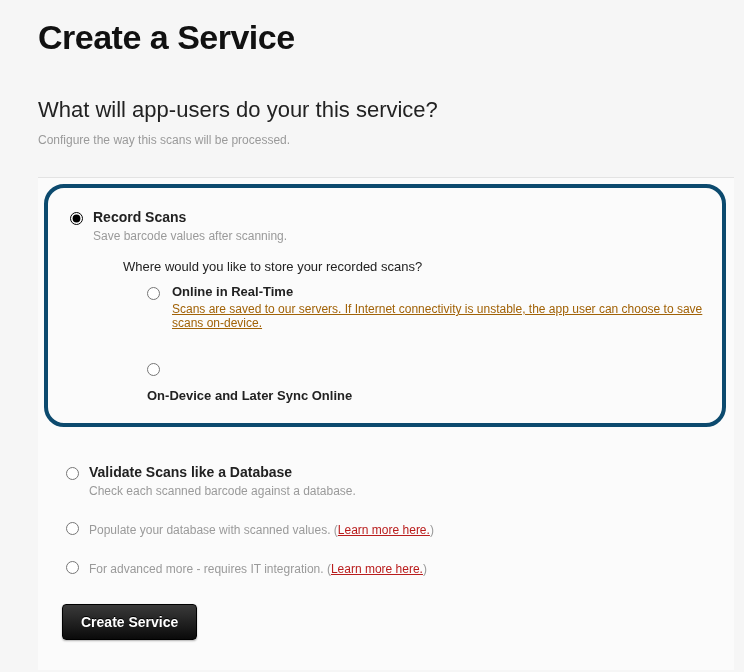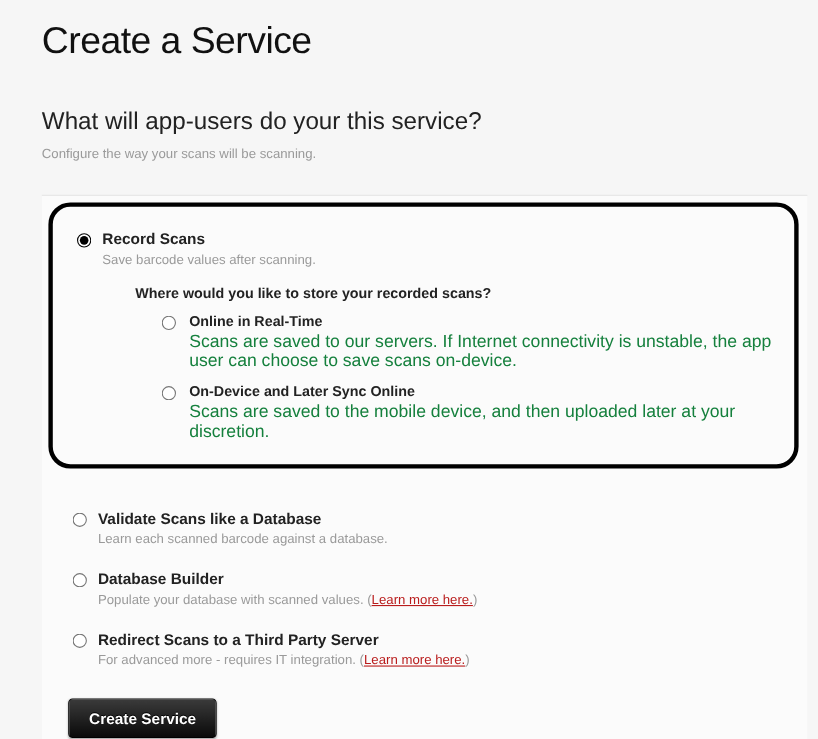--- a/index.html
+++ b/index.html
@@ -12,21 +12,21 @@
   }
   .container {
     padding: 0 0 0 0;
     background: #f6f6f6;
     width: 744px;
     height: 672px;
     position: relative;
   }
   .page-title {
     font-size: 34px;
-    font-weight: normal;
+    font-weight: bold;
     color: #111;
     padding: 18px 0 0 38px;
     letter-spacing: -0.5px;
   }
   .subheading {
     font-size: 22px;
     font-weight: normal;
     color: #222;
     padding: 40px 0 0 38px;
   }
@@ -35,21 +35,21 @@
     color: #9a9a9a;
     padding: 10px 0 0 38px;
   }
   .panel {
     margin: 30px 10px 0 38px;
     background: #fbfbfb;
     border-top: 1px solid #e3e3e3;
     padding: 0 0 30px 0;
   }
   .highlight-box {
-    border: 4px solid #000000;
+    border: 4px solid #0c4a6e;
     border-radius: 20px;
     margin: 6px 8px 8px 6px;
     padding: 16px 1px 20px 22px;
   }
   .option-row {
     display: flex;
     align-items: flex-start;
     gap: 10px;
     padding: 5px 0 0 0;
   }
@@ -71,43 +71,44 @@
     margin-top: 2px;
     line-height: 1.5;
   }
   .option-desc a, .learn-link {
     color: #b91c1c;
     text-decoration: underline;
     cursor: pointer;
   }
   .sub-question {
     font-size: 13px;
-    font-weight: bold;
+    font-weight: normal;
     color: #222;
     margin: 14px 0 10px 30px;
   }
   .suboption {
     margin-left: 54px;
     margin-top: 6px;
     display: flex;
     align-items: flex-start;
     gap: 12px;
   }
   .suboption input[type=radio] {
     margin-top: 3px;
   }
   .sub-label {
     font-size: 13px;
     font-weight: bold;
     color: #222;
   }
   .sub-desc {
-    font-size: 16px;
-    color: #15803d;
+    font-size: 12px;
+    color: #a16207;
     margin-top: 3px;
+    text-decoration: underline;
   }
   .lower-options {
     padding: 10px 18px 0 28px;
   }
   .lower-options .option-row {
     margin-top: 14px;
   }
   .create-btn {
     display: inline-block;
     margin: 26px 0 0 24px;
@@ -122,73 +123,70 @@
     text-shadow: 0 -1px 0 #000;
     box-shadow: 0 1px 2px rgba(0,0,0,0.3);
   }
 </style>
 </head>
 <body>
 
 <div class="container">
   <h1 class="page-title">Create a Service</h1>
   <div class="subheading">What will app-users do your this service?</div>
-  <div class="subnote">Configure the way your scans will be scanning.</div>
+  <div class="subnote">Configure the way this scans will be processed.</div>
 
   <div class="panel">
 
     <div class="highlight-box">
       <div class="option-row">
         <input type="radio" name="mainopt" checked="" style="">
         <div class="option-text">
           <div class="option-label">Record Scans</div>
           <div class="option-desc">Save barcode values after scanning.</div>
           <div class="sub-question">Where would you like to store your recorded scans?</div>
 
           <div class="suboption">
             <input type="radio" name="storeopt" style="">
             <div>
               <div class="sub-label">Online in Real-Time</div>
               <div class="sub-desc">Scans are saved to our servers. If Internet connectivity is unstable, the app user can choose to save scans on-device.</div>
             </div>
           </div>
 
-          <div class="suboption" style="margin-top:10px;">
+          <div class="suboption" style="margin-top:30px;flex-direction:column;">
             <input type="radio" name="storeopt" style="">
             <div>
               <div class="sub-label">On-Device and Later Sync Online</div>
-              <div class="sub-desc">Scans are saved to the mobile device, and then uploaded later at your discretion.</div>
             </div>
           </div>
         </div>
       </div>
     </div>
 
     <div class="lower-options">
 
       <div class="option-row">
         <input type="radio" name="mainopt" style="">
         <div class="option-text">
           <div class="option-label">Validate Scans like a Database</div>
-          <div class="option-desc">Learn each scanned barcode against a database.</div>
+          <div class="option-desc">Check each scanned barcode against a database.</div>
         </div>
       </div>
 
       <div class="option-row">
         <input type="radio" name="mainopt" style="">
         <div class="option-text">
-          <div class="option-label">Database Builder</div>
           <div class="option-desc"><span>Populate your database with scanned values. (</span><a class="learn-link">Learn more here.</a><span>)</span></div>
         </div>
       </div>
 
       <div class="option-row">
         <input type="radio" name="mainopt" style="">
         <div class="option-text">
-          <div class="option-label">Redirect Scans to a Third Party Server</div>
           <div class="option-desc"><span>For advanced more - requires IT integration. (</span><a class="learn-link">Learn more here.</a><span>)</span></div>
         </div>
       </div>
 
     </div>
 
     <button class="create-btn">Create Service</button>
 
   </div>
 </div>

